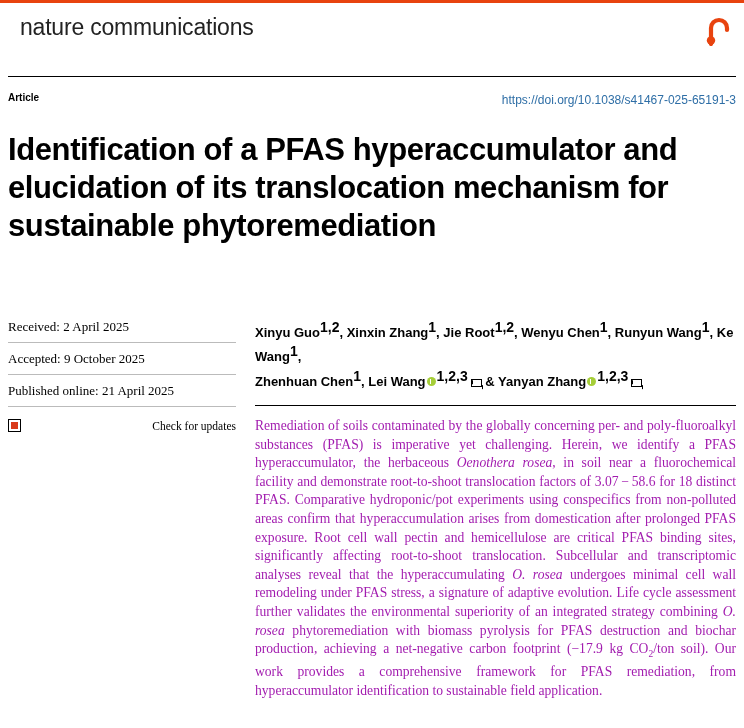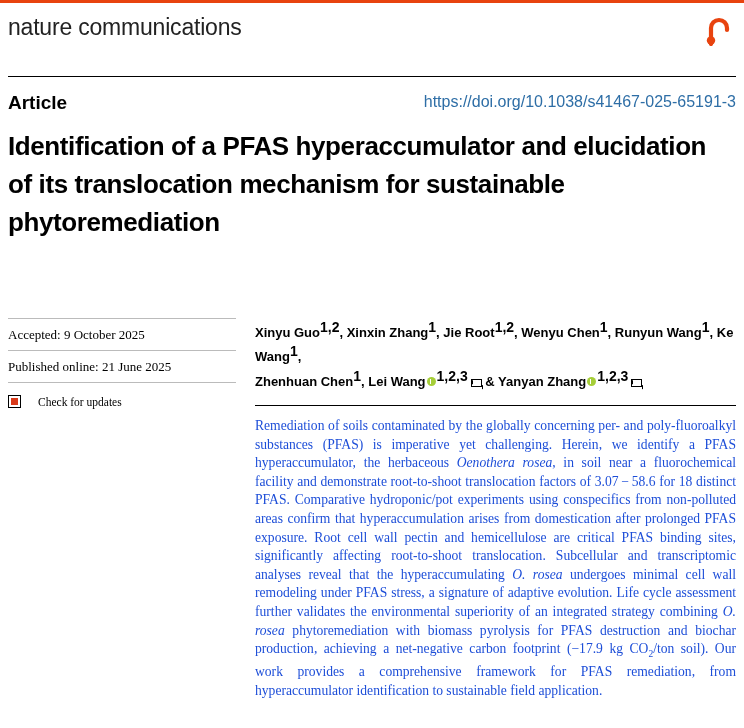--- a/index.html
+++ b/index.html
@@ -23,21 +23,21 @@
   .top-rule {
     position: absolute;
     top: 0; left: 0;
     width: 744px;
     height: 3px;
     background: #e8430f;
   }
   .masthead {
     position: absolute;
     top: 14px;
-    left: 8px;
+    left: 20px;
     font-family: "Liberation Sans", sans-serif;
     font-size: 23px;
     font-weight: 400;
     letter-spacing: -0.2px;
     color: #222222;
   }
   .oa-logo {
     position: absolute;
     top: 12px;
     right: 10px;
@@ -50,40 +50,40 @@
     left: 8px;
     width: 728px;
     height: 1px;
     background: #000000;
   }
   .article-label {
     position: absolute;
     top: 92px;
     left: 8px;
     font-family: "Liberation Sans", sans-serif;
-    font-size: 19px;
+    font-size: 10px;
     font-weight: bold;
     color: #000000;
   }
   .doi {
     position: absolute;
     top: 93px;
     right: 8px;
     font-family: "Liberation Sans", sans-serif;
-    font-size: 16px;
+    font-size: 12px;
     color: #2e6ea6;
     text-decoration: none;
   }
   .title {
     position: absolute;
     top: 110px;
     left: 8px;
     width: 716px;
     font-family: "Liberation Sans", sans-serif;
-    font-size: 26px;
+    font-size: 31px;
     font-weight: bold;
     line-height: 38px;
     letter-spacing: -0.4px;
     color: #000000;
   }
   .left-col {
     position: absolute;
     left: 8px;
     top: 318px;
     width: 228px;
@@ -98,23 +98,24 @@
   .meta-sep {
     width: 228px;
     height: 1px;
     background: #bbbbbb;
     margin-bottom: 7px;
   }
   .check-updates {
     margin-top: 12px;
     display: flex;
     align-items: center;
-    gap: 17px;
+    gap: 2px;
     font-size: 11.5px;
     color: #000000;
+    justify-content: space-between;
   }
   .check-box-icon {
     width: 11px;
     height: 11px;
     border: 1px solid #000000;
     position: relative;
     display: inline-block;
     background: #ffffff;
   }
   .check-box-icon::after {
@@ -190,21 +191,21 @@
     width: 481px;
     height: 1px;
     background: #000000;
   }
   .abstract {
     margin-top: 11px;
     font-family: "Liberation Serif", serif;
     font-size: 13.6px;
     line-height: 18.6px;
     text-align: justify;
-    color: #1d4ed8;
+    color: #a21caf;
   }
   .abstract em { font-style: italic; }
   .abstract sub { font-size: 9.5px; vertical-align: sub; }
 </style>
 </head>
 <body>
 
 <div class="page">
 
   <div class="top-rule"></div>
@@ -218,24 +219,25 @@
 
   <div class="header-rule"></div>
 
   <div class="article-label">Article</div>
 
   <a class="doi" href="#">https://doi.org/10.1038/s41467-025-65191-3</a>
 
   <h1 class="title">Identification of a PFAS hyperaccumulator and elucidation of its translocation mechanism for sustainable phytoremediation</h1>
 
   <div class="left-col">
+    <div class="meta-line">Received: 2 April 2025</div>
     <div class="meta-sep"></div>
     <div class="meta-line">Accepted: 9 October 2025</div>
     <div class="meta-sep"></div>
-    <div class="meta-line">Published online: 21 June 2025</div>
+    <div class="meta-line">Published online: 21 April 2025</div>
     <div class="meta-sep"></div>
     <div class="check-updates">
       <span class="check-box-icon"></span>
       <span>Check for updates</span>
     </div>
   </div>
 
   <div class="right-col">
 
     <div class="authors">

